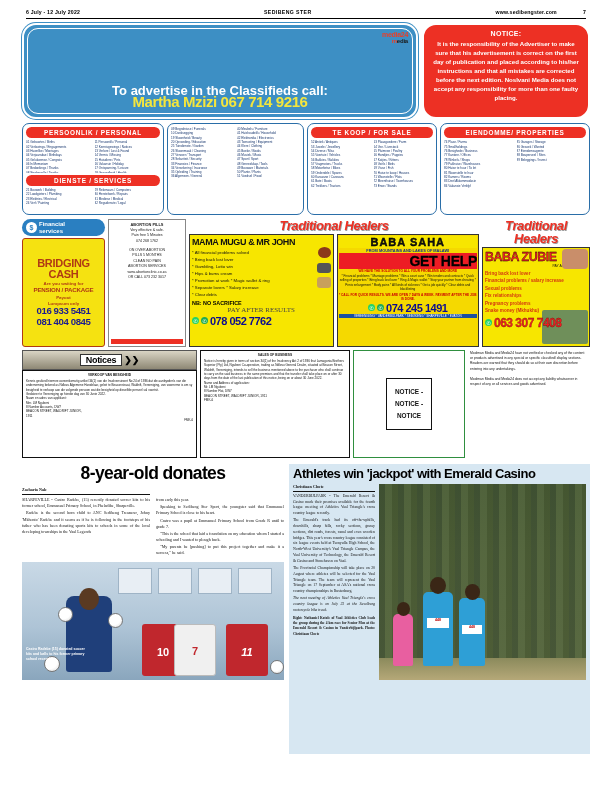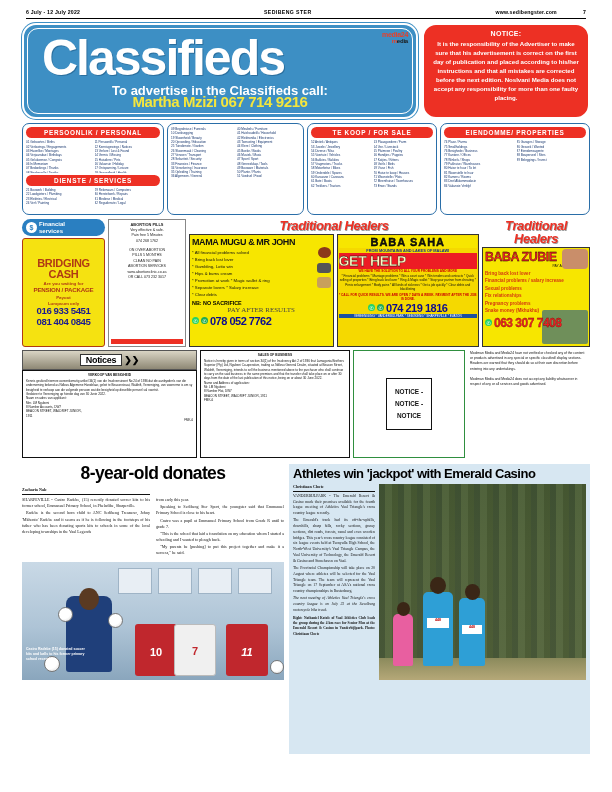--- a/index.html
+++ b/index.html
@@ -100,21 +100,21 @@
   .healer .phone-row { display:flex; align-items:center; gap:2px; margin-top:1px; }
   .wa { width:7px; height:7px; border-radius:50%; background:#25d366; color:#fff;
      font-size:5px; display:flex; align-items:center; justify-content:center; }
   .wa.call { background:#1fab54; }
   .healer .ph-num { font-size:11px; font-weight:bold; color:#0b0b8f; letter-spacing:-.5px; }
   .blob { position:absolute; border-radius:50%; }
 
   .saha .s-name { background:#f7e600; color:#111; font-size:11px; font-weight:bold;
      text-align:center; letter-spacing:1px; -webkit-text-stroke:.4px #000; }
   .saha .s-sub { font-size:3.9px; font-weight:bold; text-align:center; color:#0b2f8f; }
-  .saha .gethelp { background:#ed1c24; color:#fef9c3; font-size:14px; font-weight:bold; text-align:left;
+  .saha .gethelp { background:#ed1c24; color:#000000; font-size:14px; font-weight:bold; text-align:right;
      letter-spacing:-.3px; line-height:1; padding:1px 0; -webkit-text-stroke:.3px #000;}
   .saha .body { font-size:3.1px; line-height:1.45; color:#111; text-align:center; padding:1px; }
   .saha .redline { font-size:3.2px; color:#cc0000; text-align:center; font-weight:bold; }
   .saha .ftr { background:#1b4fa0; color:#fff; font-size:3px; text-align:center; }
 
   .zubie { background:#f7e600; }
   .zubie .z-name { font-size:12.5px; font-weight:bold; color:#ed1c24; letter-spacing:-.5px;
      -webkit-text-stroke:.3px #000; }
   .zubie .z-sub { font-size:3.4px; text-align:right; color:#111; }
   .zubie li { color:#d4380f; font-weight:bold; font-size:4.6px; line-height:1.62; }
@@ -204,21 +204,20 @@
     <div class="mh-right">
       <span>www.sedibengster.com</span>
       <span>7</span>
     </div>
   </div>
   <div class="mh-rule"></div>
 
   <div class="banner-row">
     <div class="cls-banner">
       <div class="cls-inner"></div>
-      <div class="cls-title">Classifieds</div>
       <div class="m24">
         <div class="m24-a">media24</div>
         <div class="m24-b">
           <i>m</i><span>edia</span>
         </div>
       </div>
       <div class="cls-sub">To advertise in the Classifieds call:</div>
       <div class="cls-contact">
         <span>Martha Mzizi 067 714 9216</span>
       </div>
@@ -429,21 +428,21 @@
         <div class="healer saha" style="background:#f5d900;padding:1px;">
           <div class="s-name">BABA SAHA</div>
           <div class="s-sub">FROM MOUNTAINS AND LAKES OF MALAWI</div>
           <div class="gethelp">GET HELP</div>
           <div class="redline">WE HAVE THE SOLUTION TO ALL YOUR PROBLEMS AND MORE</div>
           <div class="body">* Financial problems * Marriage problems * Win a court case * Win tenders and contracts * Quick selling of properties * Bring back lost lover * Ring &amp; Magic wallet * Stop your partner from cheating * Penis enlargement * Body pains * All kinds of sickness * Get a job quickly * Clear debts and blacklisting</div>
           <div class="redline">* CALL FOR QUICK RESULTS. WE ARE OPEN 7 DAYS A WEEK. PAYMENT AFTER THE JOB IS DONE.</div>
           <div class="phone-row" style="justify-content:center;">
             <span class="wa">✆</span>
             <span class="wa call">✆</span>
-            <span class="ph-num">074 219 1816</span>
+            <span class="ph-num">074 245 1491</span>
           </div>
           <div class="ftr">VEREENIGING * VANDERBIJLPARK * SEBOKENG * SHARPEVILLE * EVATON</div>
         </div>
       </div>
     </div>
 
     <div class="healer-group" style="flex:0 0 108px;">
       <div class="th-title">Traditional Healers</div>
       <div class="th-row">
         <div class="healer zubie">
@@ -529,21 +528,21 @@
           <p class="ind">"This is the school that laid a foundation on my education whom I started a schooling and I wanted to plough back.</p>
           <p class="ind">"My parents be [pushing] to put this project together and make it a success," he said.</p>
         </div>
       </div>
       <div class="photo">
         <div class="room"></div>
         <div class="wallart" style="left:96px;top:6px;width:34px;height:26px;"></div>
         <div class="wallart" style="left:136px;top:6px;width:34px;height:26px;"></div>
         <div class="wallart" style="left:176px;top:6px;width:34px;height:26px;"></div>
         <div class="wallart" style="left:216px;top:6px;width:34px;height:26px;"></div>
-        <div class="jersey j-red" style="left:113px;">
+        <div class="jersey j-red" style="left:120px;">
           <div class="j-num">10</div>
         </div>
         <div class="jersey j-wht" style="left:152px;">
           <div class="j-num" style="color:#c0272d;">7</div>
         </div>
         <div class="jersey j-red" style="left:204px;font-style:italic;">
           <div class="j-num">11</div>
         </div>
         <div class="person"></div>
         <div class="head"></div>

